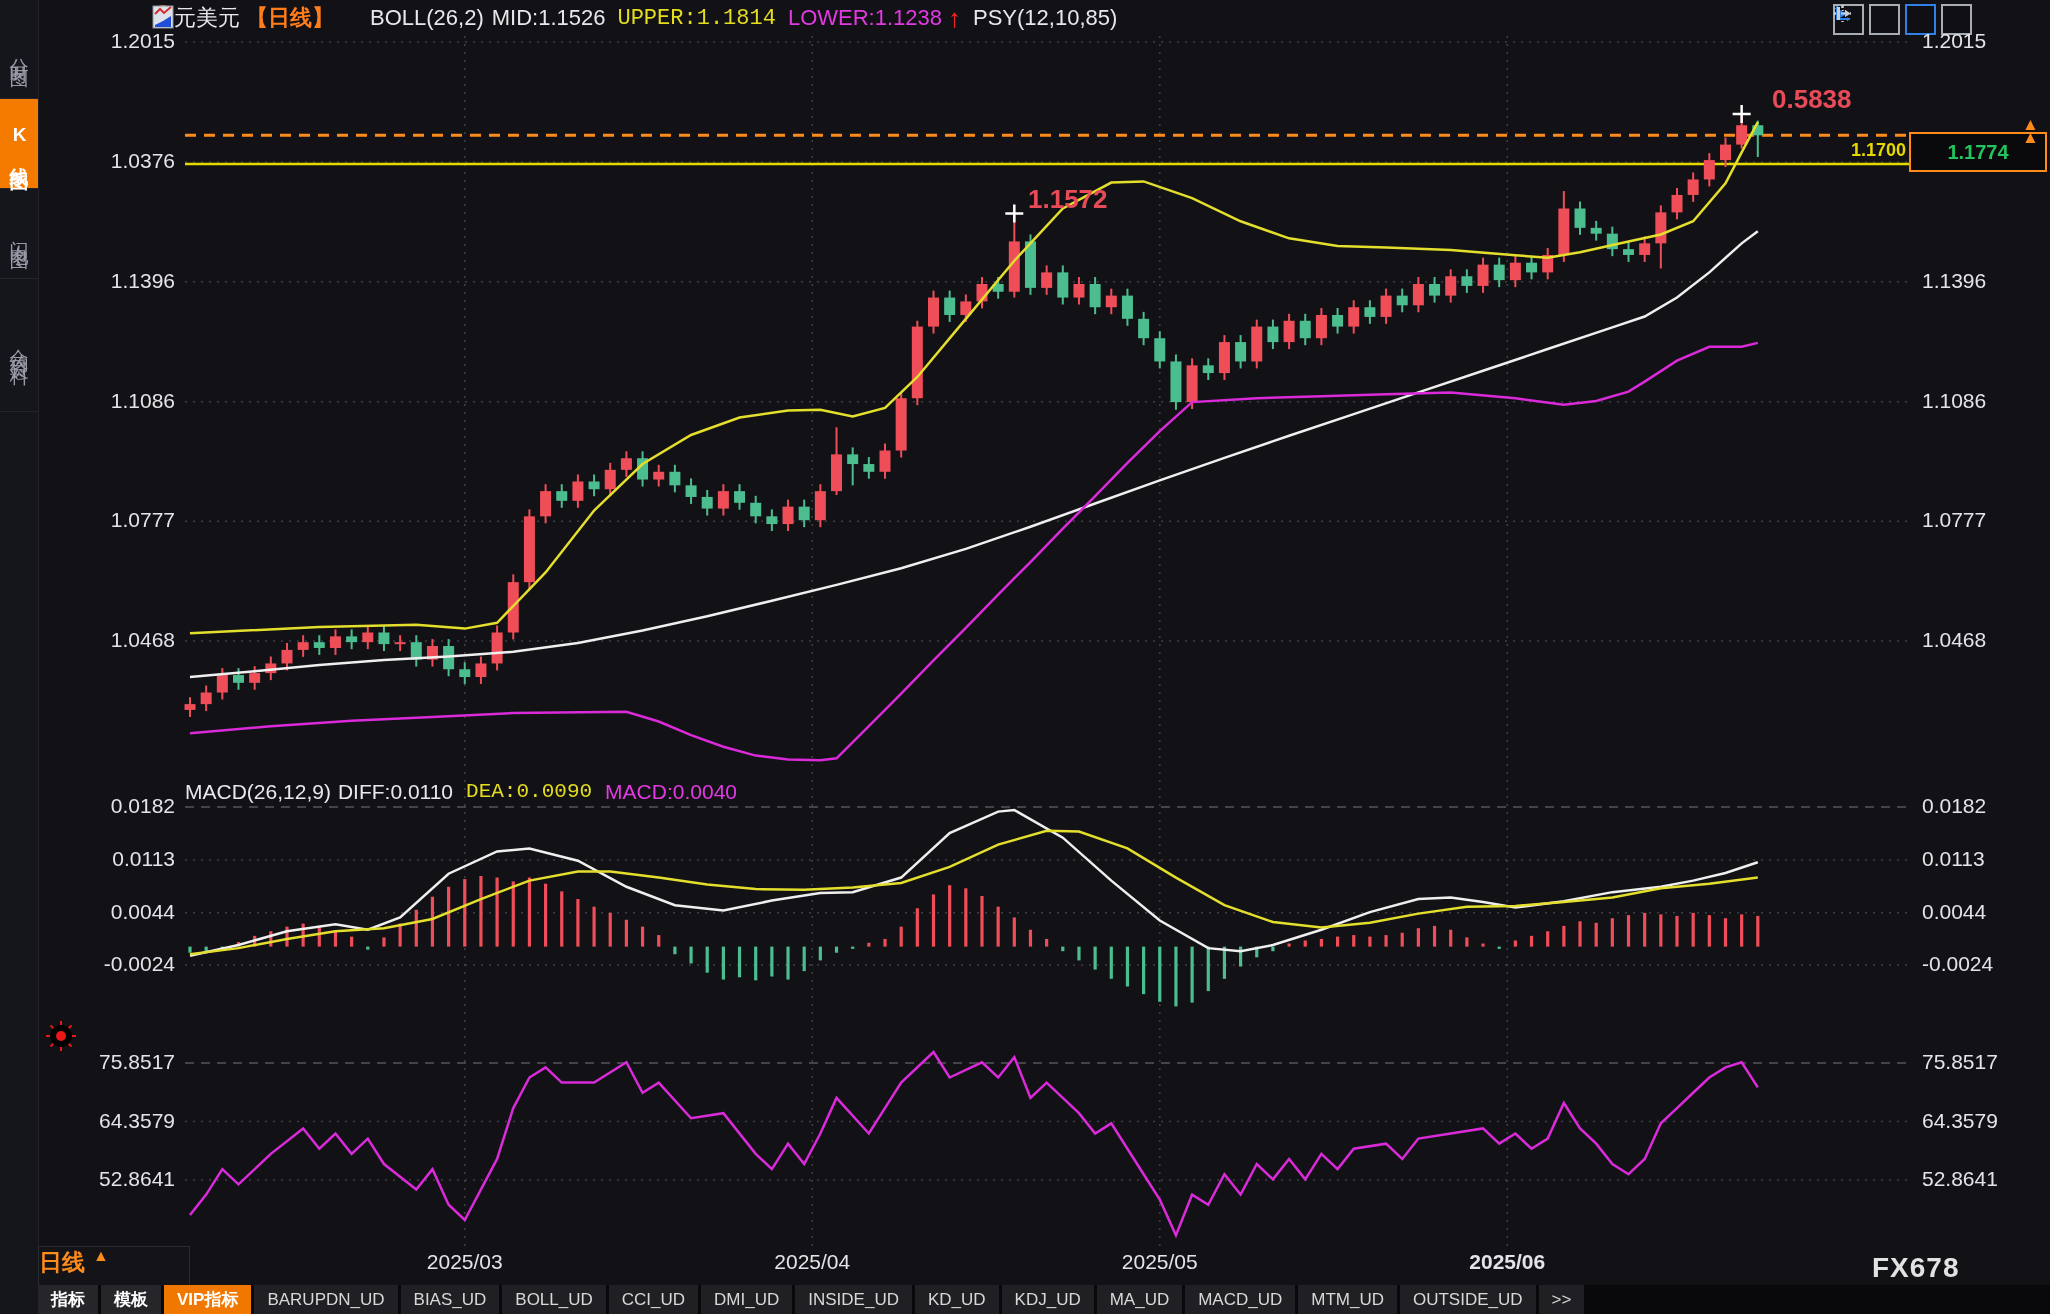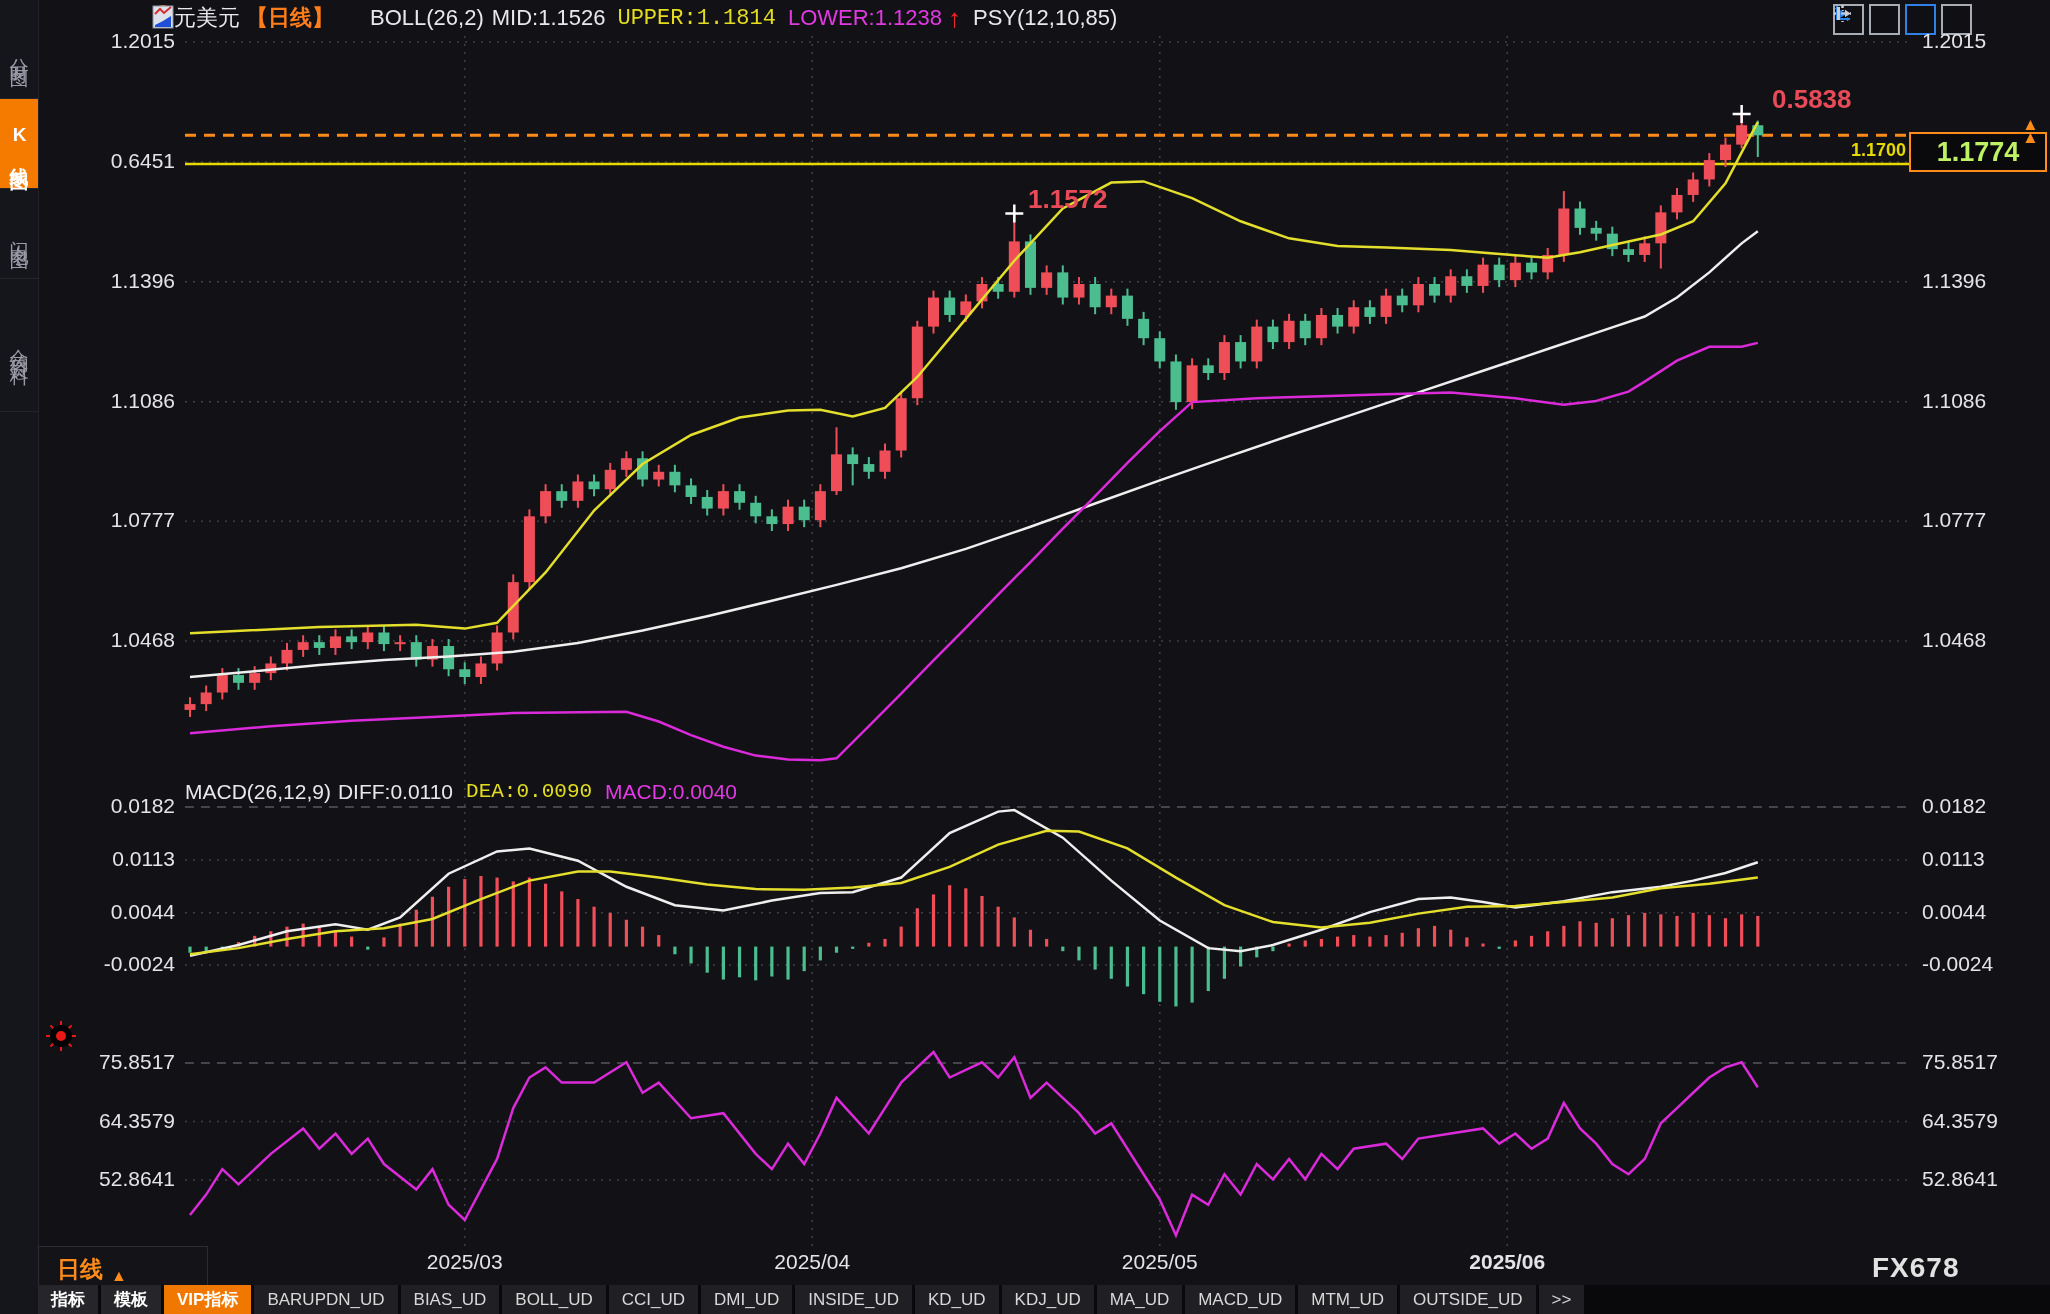--- a/index.html
+++ b/index.html
@@ -20,26 +20,26 @@
   .c-white{color:#e8e8ec;}
   .c-red{color:#f02525;font-weight:bold;}
   #tool-icons{position:absolute;left:1833px;top:4px;display:flex;gap:5px;}
   .tool{width:27px;height:27px;border:2px solid #a8adb5;background:#101014;display:flex;align-items:center;justify-content:center;cursor:pointer;}
   .tool.active{border-color:#2f81e8;}
   
   .axis-col div{position:absolute;font-size:21px;color:#e4e4e8;}
   .big-red{position:absolute;font-size:26px;font-weight:bold;color:#e84b58;}
   #tag-1700{position:absolute;width:150px;text-align:right;font-size:18px;font-weight:bold;color:#e6d900;}
   #tag-last{position:absolute;width:134px;height:36px;border:2px solid #ff8c1a;background:#0a0a0c;
-            color:#bef264;font-size:27px;font-weight:bold;display:flex;align-items:center;justify-content:center;}
+            color:#22c55e;font-size:20px;font-weight:bold;display:flex;align-items:center;justify-content:center;}
   #edge-arrows{position:absolute;left:2022px;top:118px;color:#ff8c1a;font-size:17px;line-height:13px;text-align:center;}
   .ind-hdr{position:absolute;display:flex;gap:13px;font-size:21px;white-space:nowrap;}
   #dates div{position:absolute;top:1250px;width:140px;text-align:center;font-size:21px;color:#e4e4e8;}
   #tf-box{position:absolute;left:38px;top:1246px;width:150px;height:38px;background:#131318;border:1px solid #2b2b32;
-          display:flex;align-items:flex-end;gap:8px;padding-left:18px;color:#ff8c1a;font-size:23px;font-weight:bold;}
+          display:flex;align-items:flex-start;gap:8px;color:#ff8c1a;font-size:23px;font-weight:bold;}
   #watermark{position:absolute;left:1872px;top:1252px;font-size:28px;font-weight:bold;color:#e2e2e2;letter-spacing:1px;}
   
   #tabbar{position:absolute;left:38px;bottom:0;height:29px;width:2012px;background:#09090b;display:flex;gap:3px;align-items:stretch;}
   .tab{background:#202024;color:#d8d8d8;font-size:17px;line-height:29px;padding:0 13px;cursor:pointer;white-space:nowrap;}
   .tab.plain{background:#26262a;color:#fff;font-weight:bold;text-align:center;}
   .tab.vip{background:#f07800;color:#fff;font-weight:bold;}
   svg{position:absolute;left:0;top:0;}
 </style>
 </head>
 <body>
@@ -424,21 +424,21 @@
     <div class="tool">
       <svg width="19" height="19">
           <rect x="4" y="3" width="3" height="13" fill="#c9ced6"></rect>
           <path d="M8 9.5h8M16 9.5l-3-2v4z" stroke="#c9ced6" stroke-width="2"></path>
         </svg>
     </div>
   </div>
 
   <div class="axis-col" id="price-left">
       <div style="left: 25px; top: 29px; width: 150px; text-align: right;">1.2015</div>
-      <div style="left: 25px; top: 149.032px; width: 150px; text-align: right;">0.6451</div>
+      <div style="left: 25px; top: 149.032px; width: 150px; text-align: right;">1.0376</div>
       <div style="left: 25px; top: 268.677px; width: 150px; text-align: right;">1.1396</div>
       <div style="left: 25px; top: 388.71px; width: 150px; text-align: right;">1.1086</div>
       <div style="left: 25px; top: 508.355px; width: 150px; text-align: right;">1.0777</div>
       <div style="left: 25px; top: 628px; width: 150px; text-align: right;">1.0468</div>
     </div>
   <div class="axis-col" id="price-right">
       <div style="left: 1922px; top: 29px; width: 150px; text-align: left;">1.2015</div>
       <div style="left: 1922px; top: 268.677px; width: 150px; text-align: left;">1.1396</div>
       <div style="left: 1922px; top: 388.71px; width: 150px; text-align: left;">1.1086</div>
       <div style="left: 1922px; top: 508.355px; width: 150px; text-align: left;">1.0777</div>

